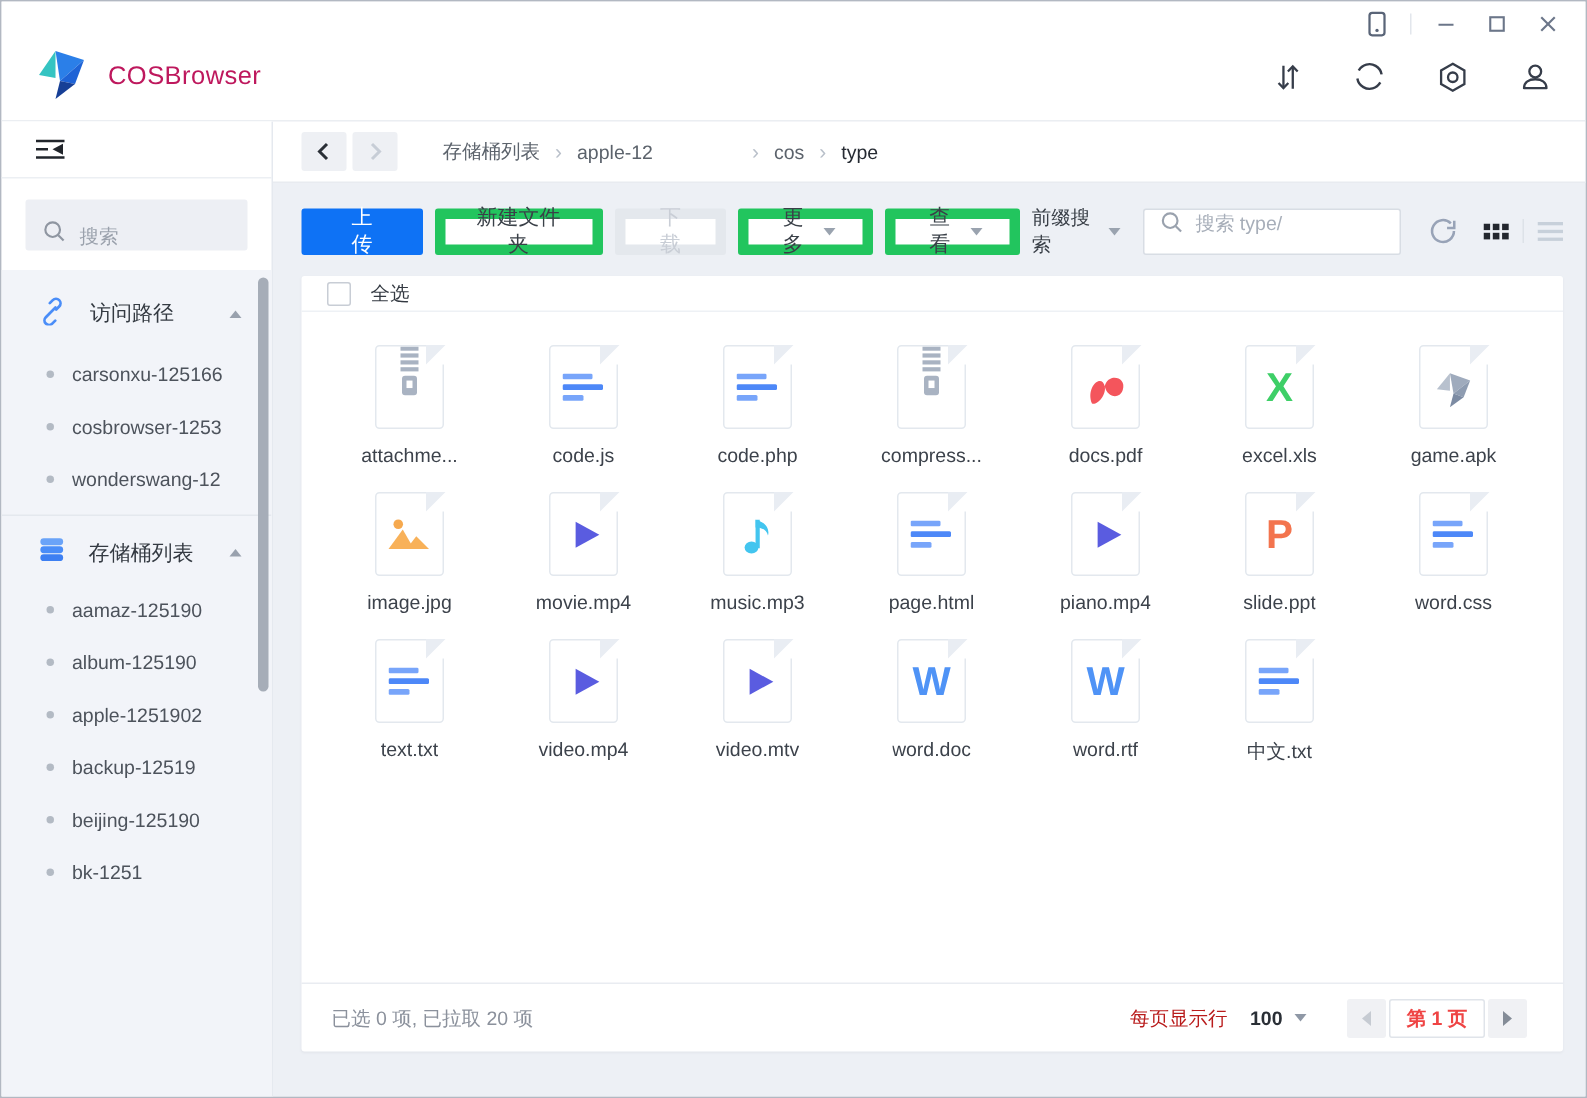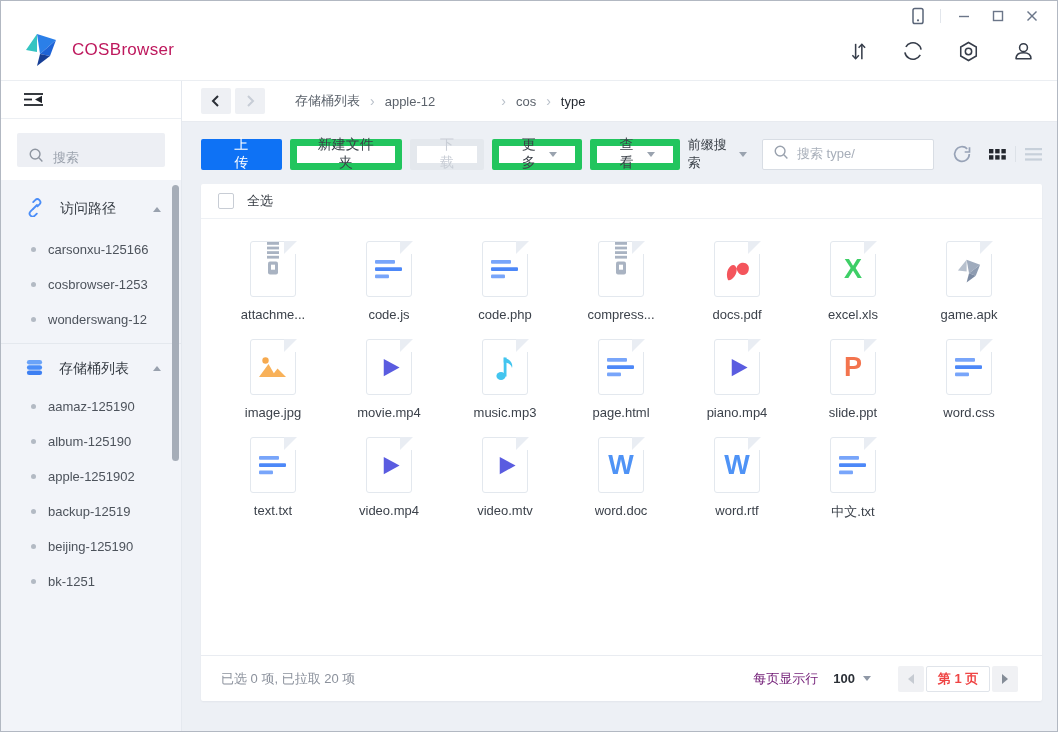--- a/index.html
+++ b/index.html
@@ -46,29 +46,29 @@
   .crumb-item.wide { margin-right:56px; }
   .crumb-item.current .crumb-label { color:#262b33; }
 
   .toolbar { flex:none; display:flex; align-items:center; padding:14px 15px 11px 19px; }
   .btn { height:31px; background:#fff; border:7px solid #22c55e; border-radius:2px; font-size:14px; color:#3a4048; display:flex; align-items:center; justify-content:center; gap:9px; margin-right:8px; padding:0 18px; font-family:inherit; }
   .btn.primary { background:#0e72f5; border-color:#0e72f5; color:#fff; padding:0 21px; }
   .btn.disabled { color:#c9ced6; border-color:#e4e8ed; }
   .caret-down { width:0; height:0; border-left:4.5px solid transparent; border-right:4.5px solid transparent; border-top:5.5px solid #9aa3af; }
   .spacer { flex:1; }
   .prefix-dd { display:flex; align-items:center; gap:7px; font-size:13px; color:#3a4048; margin-right:15px; }
-  .tsearch { width:192px; height:31px; background:#fff; border:1px solid #d8dde4; border-radius:2px; display:flex; align-items:center; padding:0 10px; gap:8px; }
+  .tsearch { width:192px; height:31px; background:#fff; border:1px solid #d8dde4; border-radius:2px; display:flex; align-items:flex-start; padding:0 10px; gap:8px; }
   .tsearch .ph { font-size:13px; color:#a7aeb9; }
   .icon-btn { background:none; border:none; display:flex; align-items:center; justify-content:center; }
   .refresh-btn { margin:0 17px 0 18px; }
   .view-sep { width:1px; height:16px; background:#dde2e8; margin:0 9px; }
 
   
   .panel { flex:1; margin:1px 15px 30px 19px; background:#fff; border-radius:2px; box-shadow:0 1px 2px rgba(30,40,60,.05); display:flex; flex-direction:column; min-height:0; }
-  .select-row { height:35px; flex:none; display:flex; align-items:center; gap:13px; padding:0 17px; border-bottom:1px solid #eef1f5; }
+  .select-row { height:24px; flex:none; display:flex; align-items:center; gap:13px; padding:0 17px; border-bottom:1px solid #eef1f5; }
   .checkbox { width:16px; height:16px; border:1px solid #c8cdd5; border-radius:2px; background:#fff; }
   .select-row .lbl { font-size:13px; color:#343a42; }
 
   .grid { flex:1; display:grid; grid-template-columns:repeat(7,116px); align-content:start; padding:22px 14px 0; row-gap:17px; overflow:hidden; }
   .card { width:116px; display:flex; flex-direction:column; align-items:center; }
   .file-icon { width:46px; height:56px; position:relative; background:#fff; border:1.5px solid #e3e8ee; border-radius:3px; display:flex; align-items:center; justify-content:center; }
   .fold { position:absolute; top:-1.5px; right:-1.5px; width:13px; height:13px; background:#fff; }
   .fold::after { content:""; position:absolute; left:0; top:0; border-style:solid; border-width:0 0 13px 13px; border-color:transparent transparent transparent #e9edf3; }
   .fname { margin-top:10px; font-size:13px; color:#3c424b; max-width:104px; white-space:nowrap; overflow:hidden; }
   .g { display:none; }
@@ -80,21 +80,21 @@
   .card.t-image  .g-image  { display:block; }
   .card.t-apk    .g-apk    { display:block; }
   .card.t-letter .g-letter { display:block; font-size:27px; font-weight:800; line-height:1; }
   .g-letter.c-xls { color:#3ecf67; }
   .g-letter.c-ppt { color:#f3744e; }
   .g-letter.c-doc { color:#4f93f6; }
 
   .pfooter { height:46px; flex:none; border-top:1px solid #e9ecf1; display:flex; align-items:center; padding:0 24px 0 20px; }
   .sel-info { font-size:13px; color:#8b919c; }
   .perpage { display:flex; align-items:center; margin-left:auto; }
-  .perpage .lbl { font-size:13px; color:#701a75;text-align:center; }
+  .perpage .lbl { font-size:13px; color:#b91c1c;text-align:center; }
   .perpage .val { font-size:13px; font-weight:700; color:#2a2f36; margin:0 8px 0 15px; }
   .perpage .caret-down { border-top-color:#8f98a6; }
   .pager { display:flex; align-items:center; margin-left:27px; gap:2px; }
   .pg-btn { width:26px; height:26px; background:#f0f1f4; border:none; border-radius:2px; display:flex; align-items:center; justify-content:center; }
   .tri-l { width:0; height:0; border-top:5px solid transparent; border-bottom:5px solid transparent; border-right:6px solid #c6cbd2; }
   .tri-r { width:0; height:0; border-top:5px solid transparent; border-bottom:5px solid transparent; border-left:6px solid #848c97; }
   .pg-page { width:64px; height:26px; background:#fff; border:1px solid #e0e4ea; border-radius:2px; display:flex; align-items:center; justify-content:center; font-size:13px; font-weight:700; color:#ef4444; }
 </style>
 </head>
 <body>

